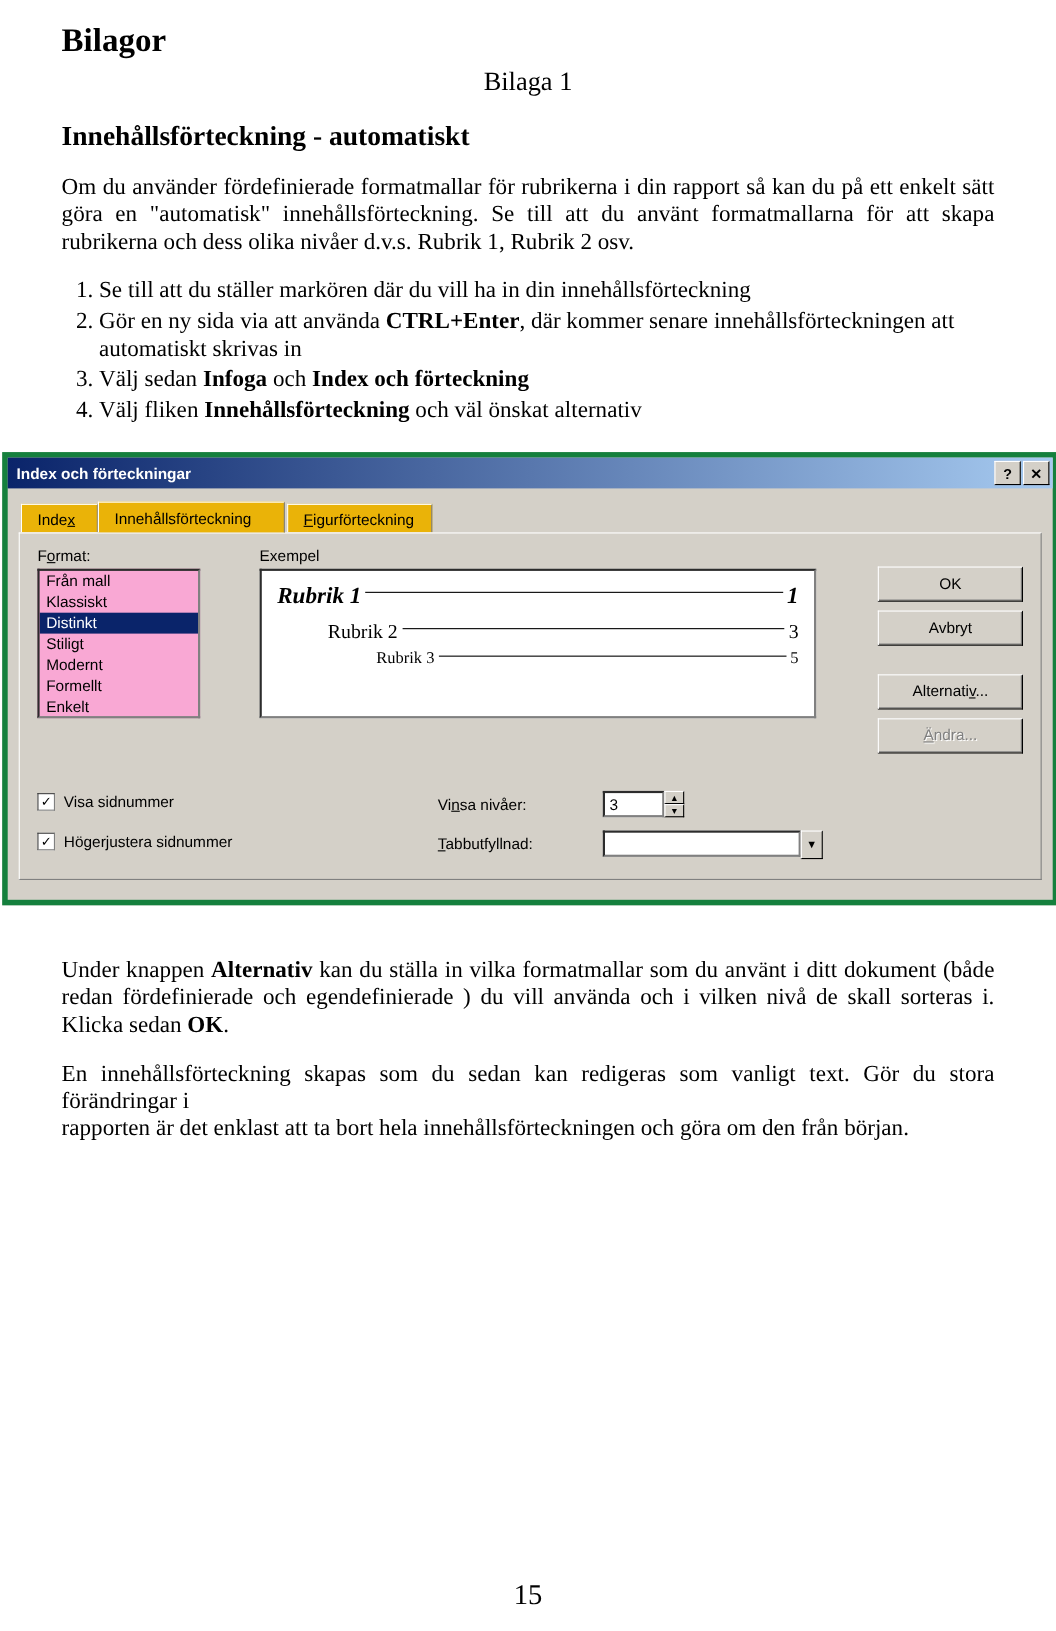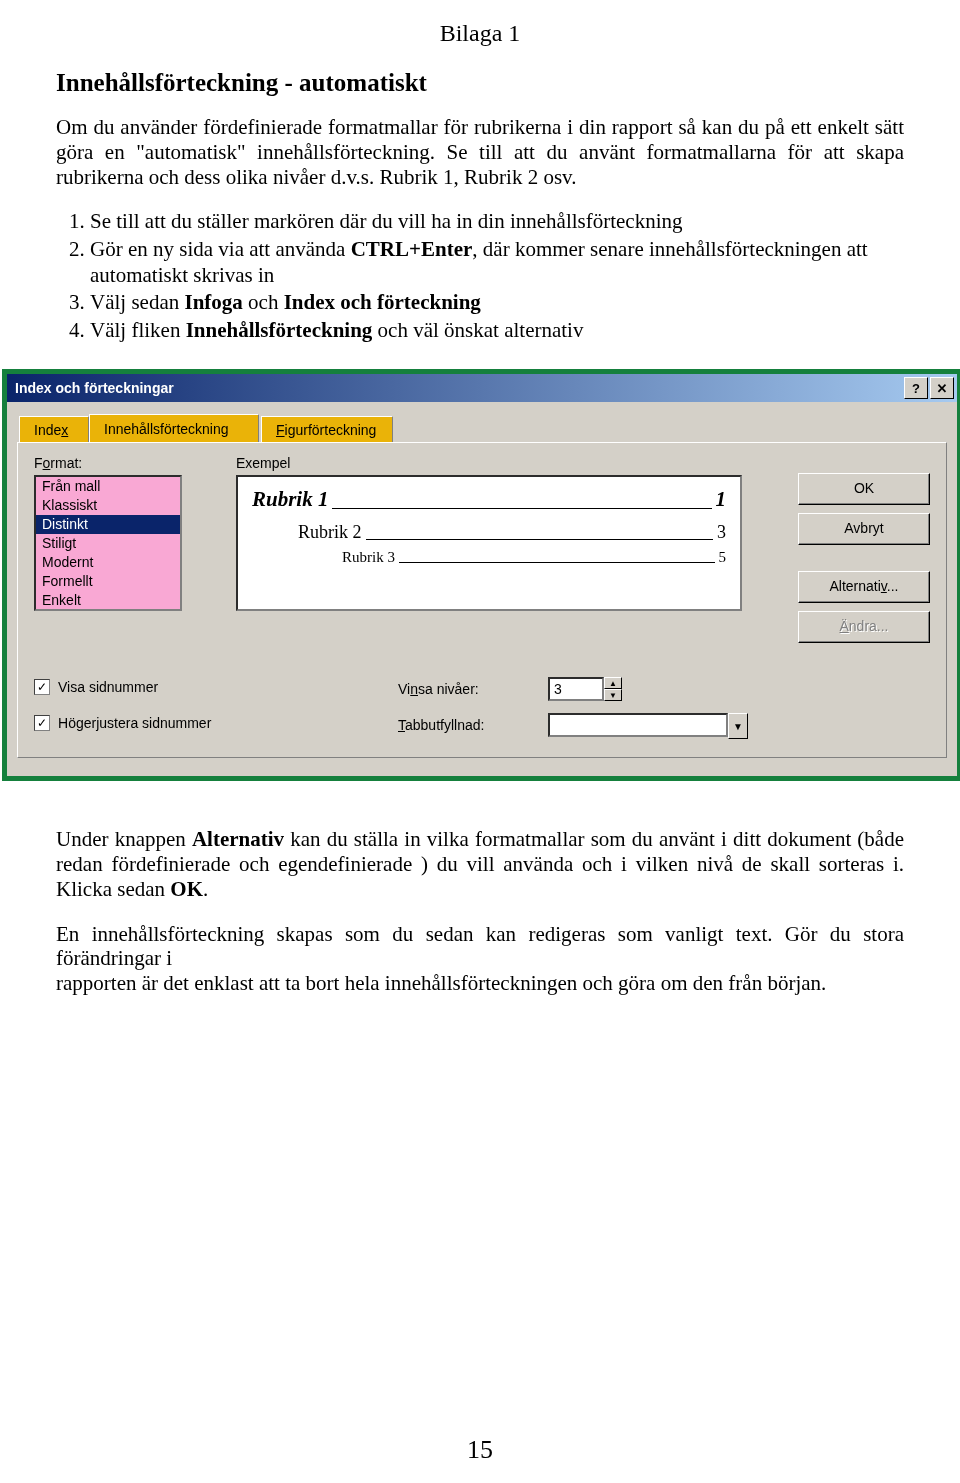--- a/index.html
+++ b/index.html
@@ -31,40 +31,41 @@
   .listbox{position:absolute;width:148px;height:136px;background:#f9a8d4;border:2px inset #808080;box-sizing:border-box;font-size:14px;overflow:hidden}
   .listbox .item{padding:0 6px;height:19px;line-height:19px;cursor:default}
   .listbox .item.sel{background:#0a246a;color:#fff}
   .chk{position:absolute;display:flex;align-items:center;font-size:14px;cursor:default}
   .chk .box{width:14px;height:14px;background:#fff;border:1px solid #808080;border-top-color:#404040;border-left-color:#404040;margin-right:8px;display:flex;align-items:center;justify-content:center;font-size:12px;line-height:12px}
   
   .prev{position:absolute;width:506px;height:136px;background:#fff;border:2px inset #808080;box-sizing:border-box;padding:10px 14px 0 14px;font-family:"Times New Roman",serif}
   .prev .r1{font-weight:bold;font-style:italic;font-size:21px}
   .prev .r2{font-size:18px;margin-top:10px;margin-left:46px}
   .prev .r3{font-size:15px;margin-top:6px;margin-left:90px}
-  .tocline{display:flex;align-items:flex-end}
+  .tocline{display:flex;align-items:center}
   .tocline .t{white-space:nowrap}
   .tocline .fill{flex:1;border-bottom:1px solid #000;position:relative;margin:0 4px;top:-3px}
   .tocline .pg{white-space:nowrap}
   
   .btn{position:absolute;width:130px;height:30px;background:#d4d0c8;border:1px solid #000;border-top-color:#fff;border-left-color:#fff;box-shadow:inset -1px -1px 0 #808080;font-size:14px;font-family:Tahoma,Arial,sans-serif;text-align:center;line-height:28px;cursor:default}
   .btn.disabled{color:#808080;text-shadow:1px 1px 0 #fff}
   
   .field{position:absolute;background:#fff;border:2px inset #808080;box-sizing:border-box;height:24px;display:flex;align-items:center;padding:0 4px;font-size:14px}
   .spin{position:absolute;width:18px;height:24px;display:flex;flex-direction:column}
   .sp{flex:1;background:#d4d0c8;border:1px solid #000;border-top-color:#fff;border-left-color:#fff;display:flex;align-items:center;justify-content:center;font-size:8px}
   .combo{position:absolute;background:#fff;border:2px inset #808080;box-sizing:border-box;height:24px;display:flex;align-items:center;padding:0 4px}
   .cbtn{position:absolute;width:18px;height:24px;background:#d4d0c8;border:1px solid #000;border-top-color:#fff;border-left-color:#fff;display:flex;align-items:center;justify-content:center;font-size:10px}
   .url{font-size:20px;text-decoration:underline;color:#000;margin-top:60px}
   .pagenum{position:absolute;bottom:18px;left:0;width:100%;text-align:center;font-size:26px}
 </style>
 </head>
 <body>
 
 <div class="page">
+  <div class="h1">Bilagor</div>
   <div class="bilaga">Bilaga 1</div>
   <div class="h2">Innehållsförteckning - automatiskt</div>
   <p class="body">Om du använder  fördefinierade formatmallar för rubrikerna i din rapport så kan du på ett enkelt sätt göra en "automatisk" innehållsförteckning. Se till att du använt formatmallarna för att skapa rubrikerna och dess olika nivåer d.v.s. Rubrik 1, Rubrik 2 osv.</p>
 
   <ol class="steps">
     <li><span>Se till att du ställer markören där du vill ha in din innehållsförteckning</span></li>
     <li><span>Gör en ny sida via att använda </span><span class="bold">CTRL+Enter</span><span>, där kommer senare innehållsförteckningen att automatiskt skrivas in</span></li>
     <li><span>Välj sedan </span><span class="bold">Infoga</span><span> och </span><span class="bold">Index och förteckning</span></li>
     <li><span>Välj fliken </span><span class="bold">Innehållsförteckning</span><span> och väl önskat alternativ</span></li>
   </ol>

